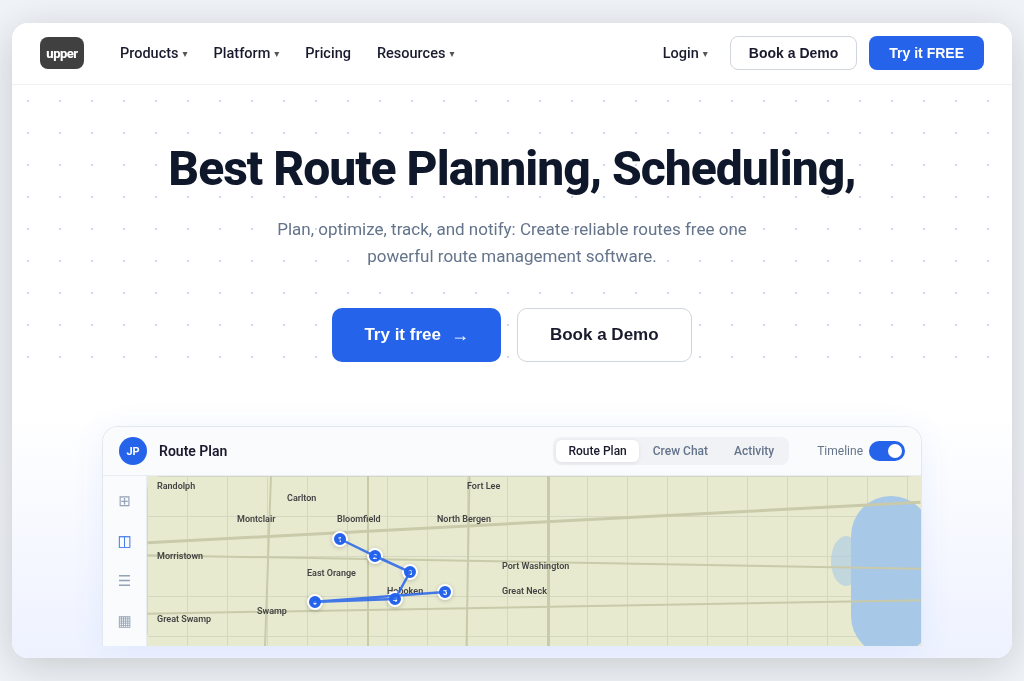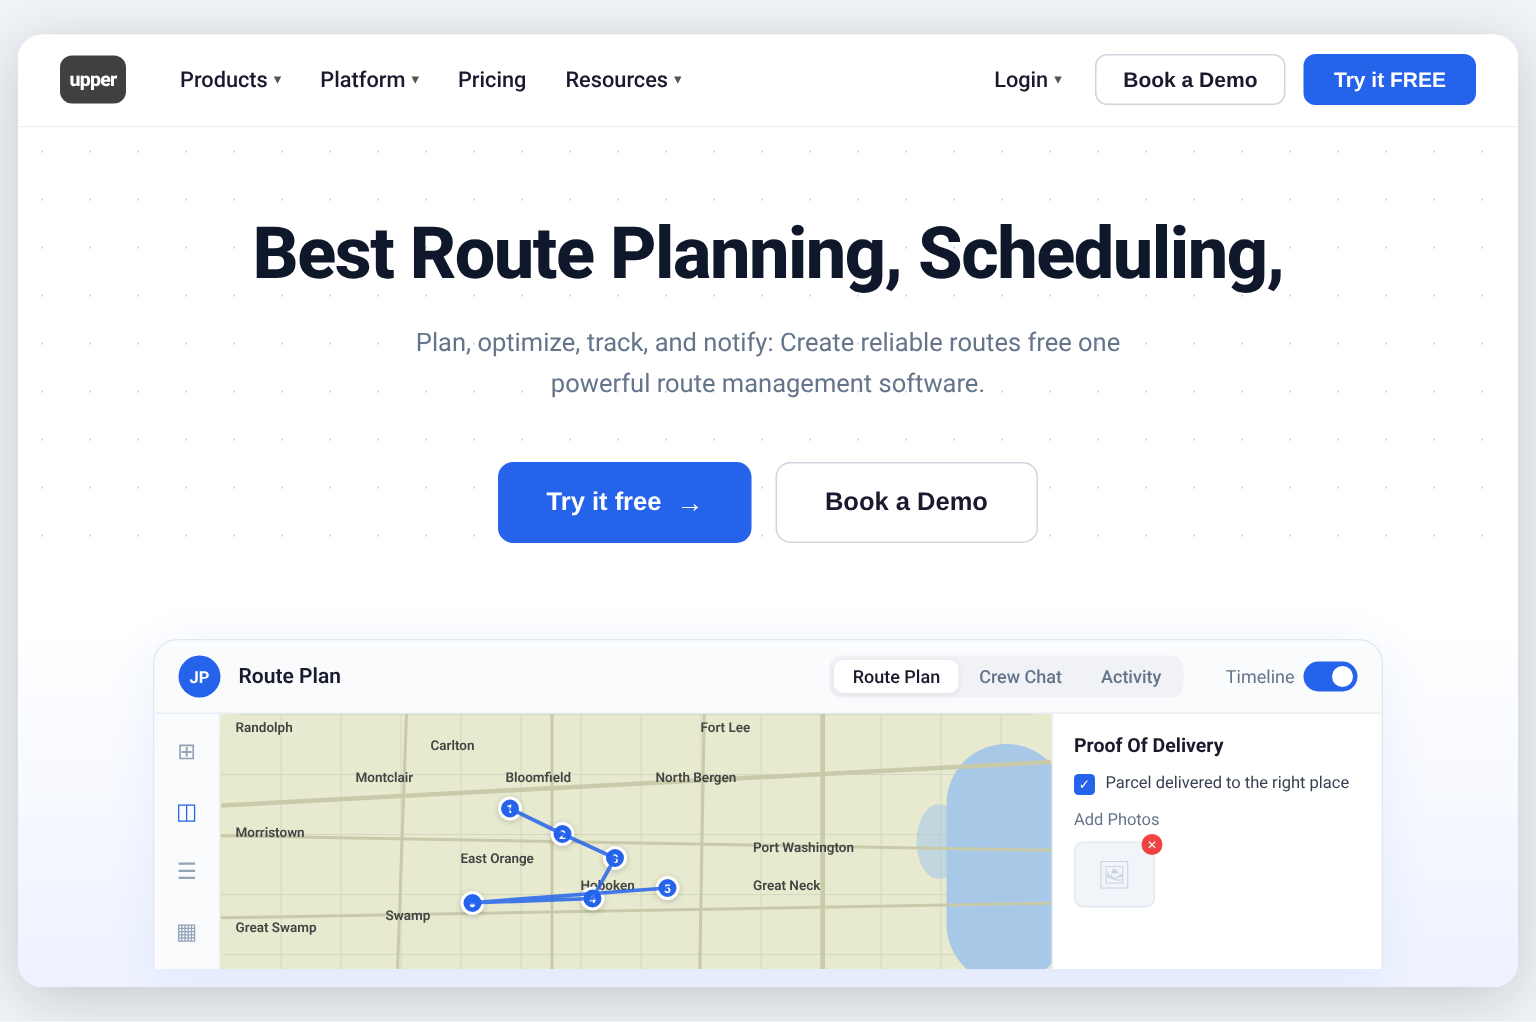--- a/index.html
+++ b/index.html
@@ -517,31 +517,17 @@
             <div class="map-pin" style="left:240px;top:115px;">4</div>
             <div class="map-pin" style="left:290px;top:108px;">5</div>
             <div class="map-pin" style="left:160px;top:118px;">●</div>
 
             <svg style="position:absolute;top:0;left:0;width:100%;height:100%;pointer-events:none;">
               <polyline points="193,63 228,80 263,96 248,123 165,126 298,116" fill="none" stroke="#2563eb" stroke-width="2.5" stroke-dasharray="none" opacity="0.85"></polyline>
             </svg>
           </div>
         </div>
 
-        <div class="delivery-panel">
-          <div class="delivery-title">Proof Of Delivery</div>
-          <div class="delivery-check">
-            <div class="check-box">✓</div>
-            <span class="check-text">Parcel delivered to the right place</span>
-          </div>
-          <div class="add-photos-label">Add Photos</div>
-          <div style="display:flex;gap:8px;">
-            <div class="photo-placeholder">
-              🖼
-              <div class="photo-x">✕</div>
-            </div>
-          </div>
-        </div>
       </div>
     </div>
   </div>
 
 </div>
 
 </body></html>

